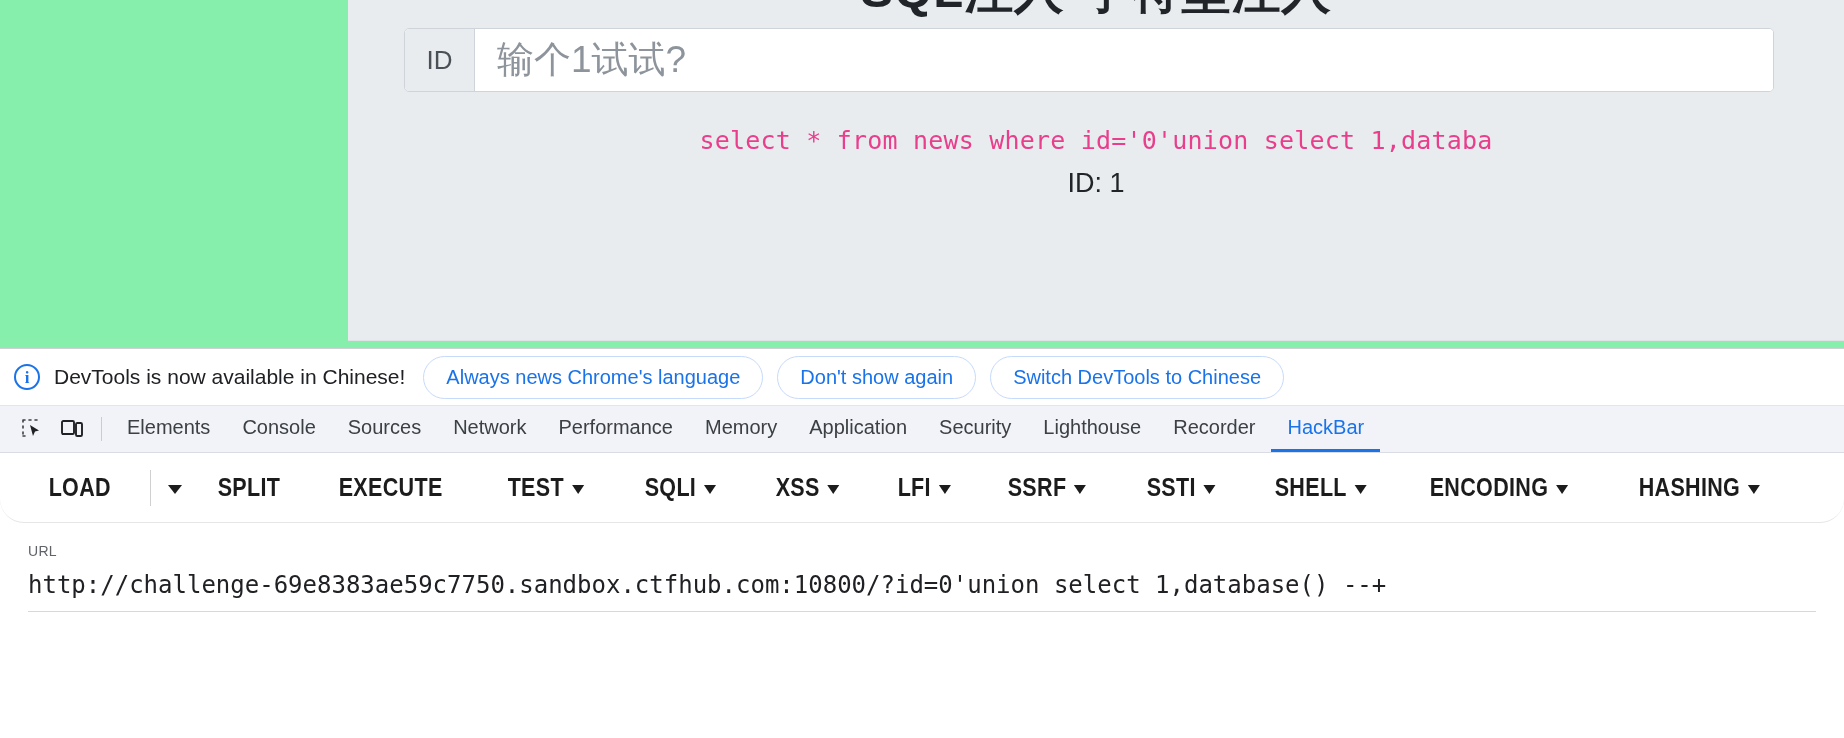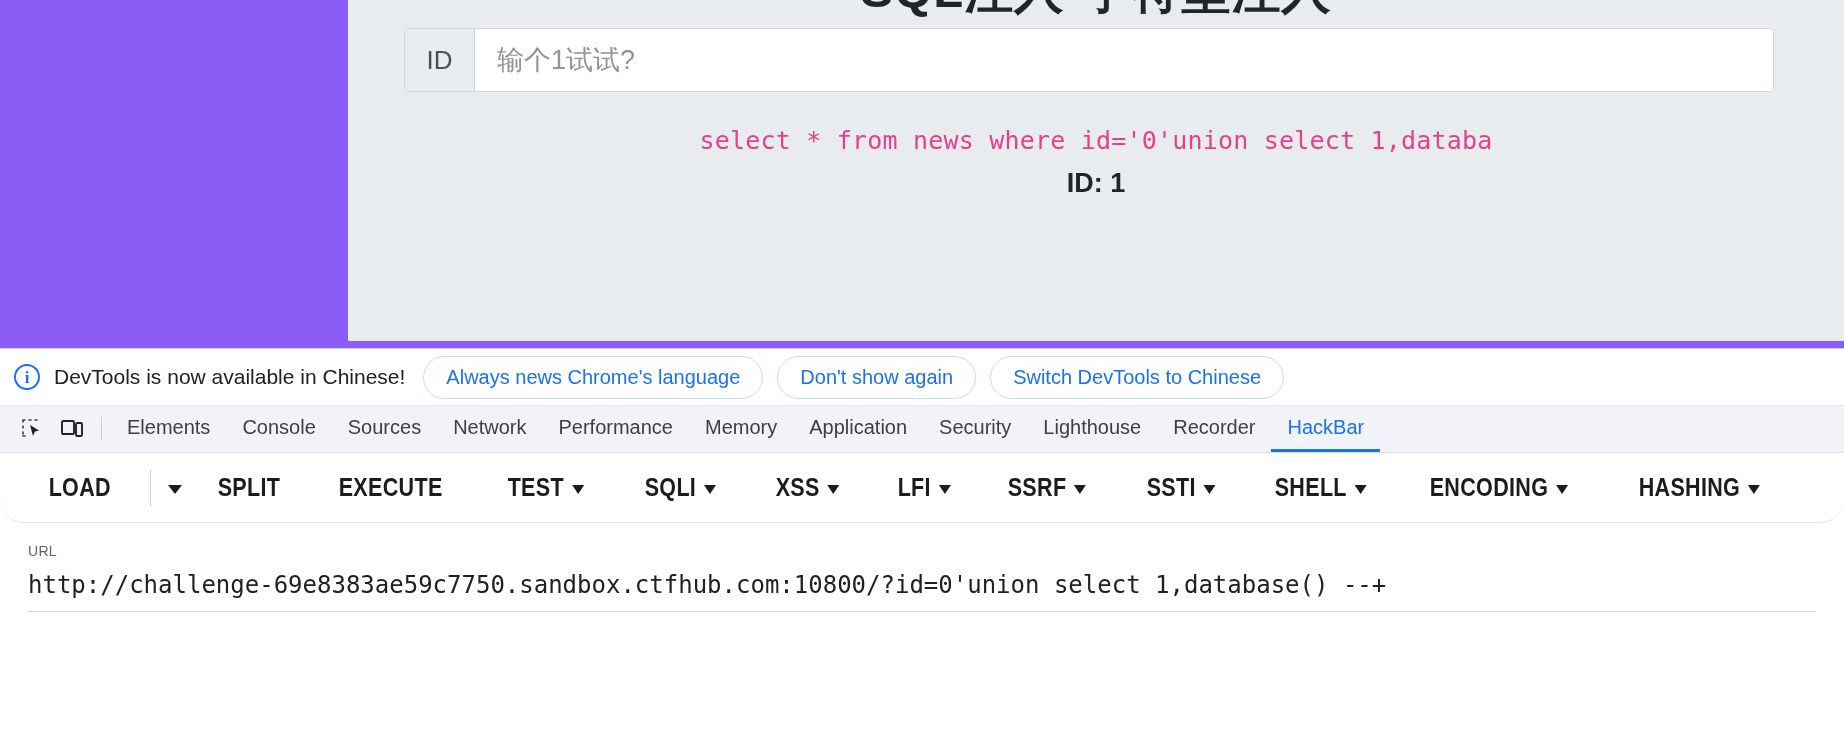--- a/index.html
+++ b/index.html
@@ -12,21 +12,21 @@
     font-family: "Liberation Sans", sans-serif;
   }
 
   #root { position: relative; width: 1844px; height: 738px; }
 
   
   .page-viewport {
     position: absolute;
     left: 0; top: 0;
     width: 1844px; height: 348px;
-    background: #8b5cf6;
+    background: #86efac;
     overflow: hidden;
   }
   .page-canvas {
     position: absolute;
     left: 348px; top: 0;
     width: 1496px; height: 341px;
     background: #e8ecef;
     border-bottom: 1px solid #dfe3e6;
     overflow: hidden;
   }
@@ -71,21 +71,21 @@
     border-right: 1px solid #ced4da;
     font-size: 26px;
     color: #495057;
     line-height: 1;
   }
   .form-control {
     flex: 1 1 auto;
     border: none;
     outline: none;
     background: #ffffff;
-    font-size: 27px;
+    font-size: 37px;
     font-family: "Liberation Sans", sans-serif;
     color: #495057;
     padding: 0 22px;
   }
   .form-control::placeholder { color: #8d949b; opacity: 1; }
 
   
   .sql-echo {
     position: absolute;
     left: 0; top: 126px;
@@ -98,21 +98,20 @@
     letter-spacing: 0.2px;
   }
 
   .result-line {
     position: absolute;
     width: 100%;
     text-align: center;
     font-size: 27px;
     color: #212529;
     white-space: nowrap;
-    font-weight: bold;
   }
   .result-id   { left: 0; top: 168px; }
   .result-data { left: 0; top: 210px; }
 
   
   .devtools {
     position: absolute;
     left: 0; top: 348px;
     width: 1844px; height: 390px;
     background: #ffffff;

